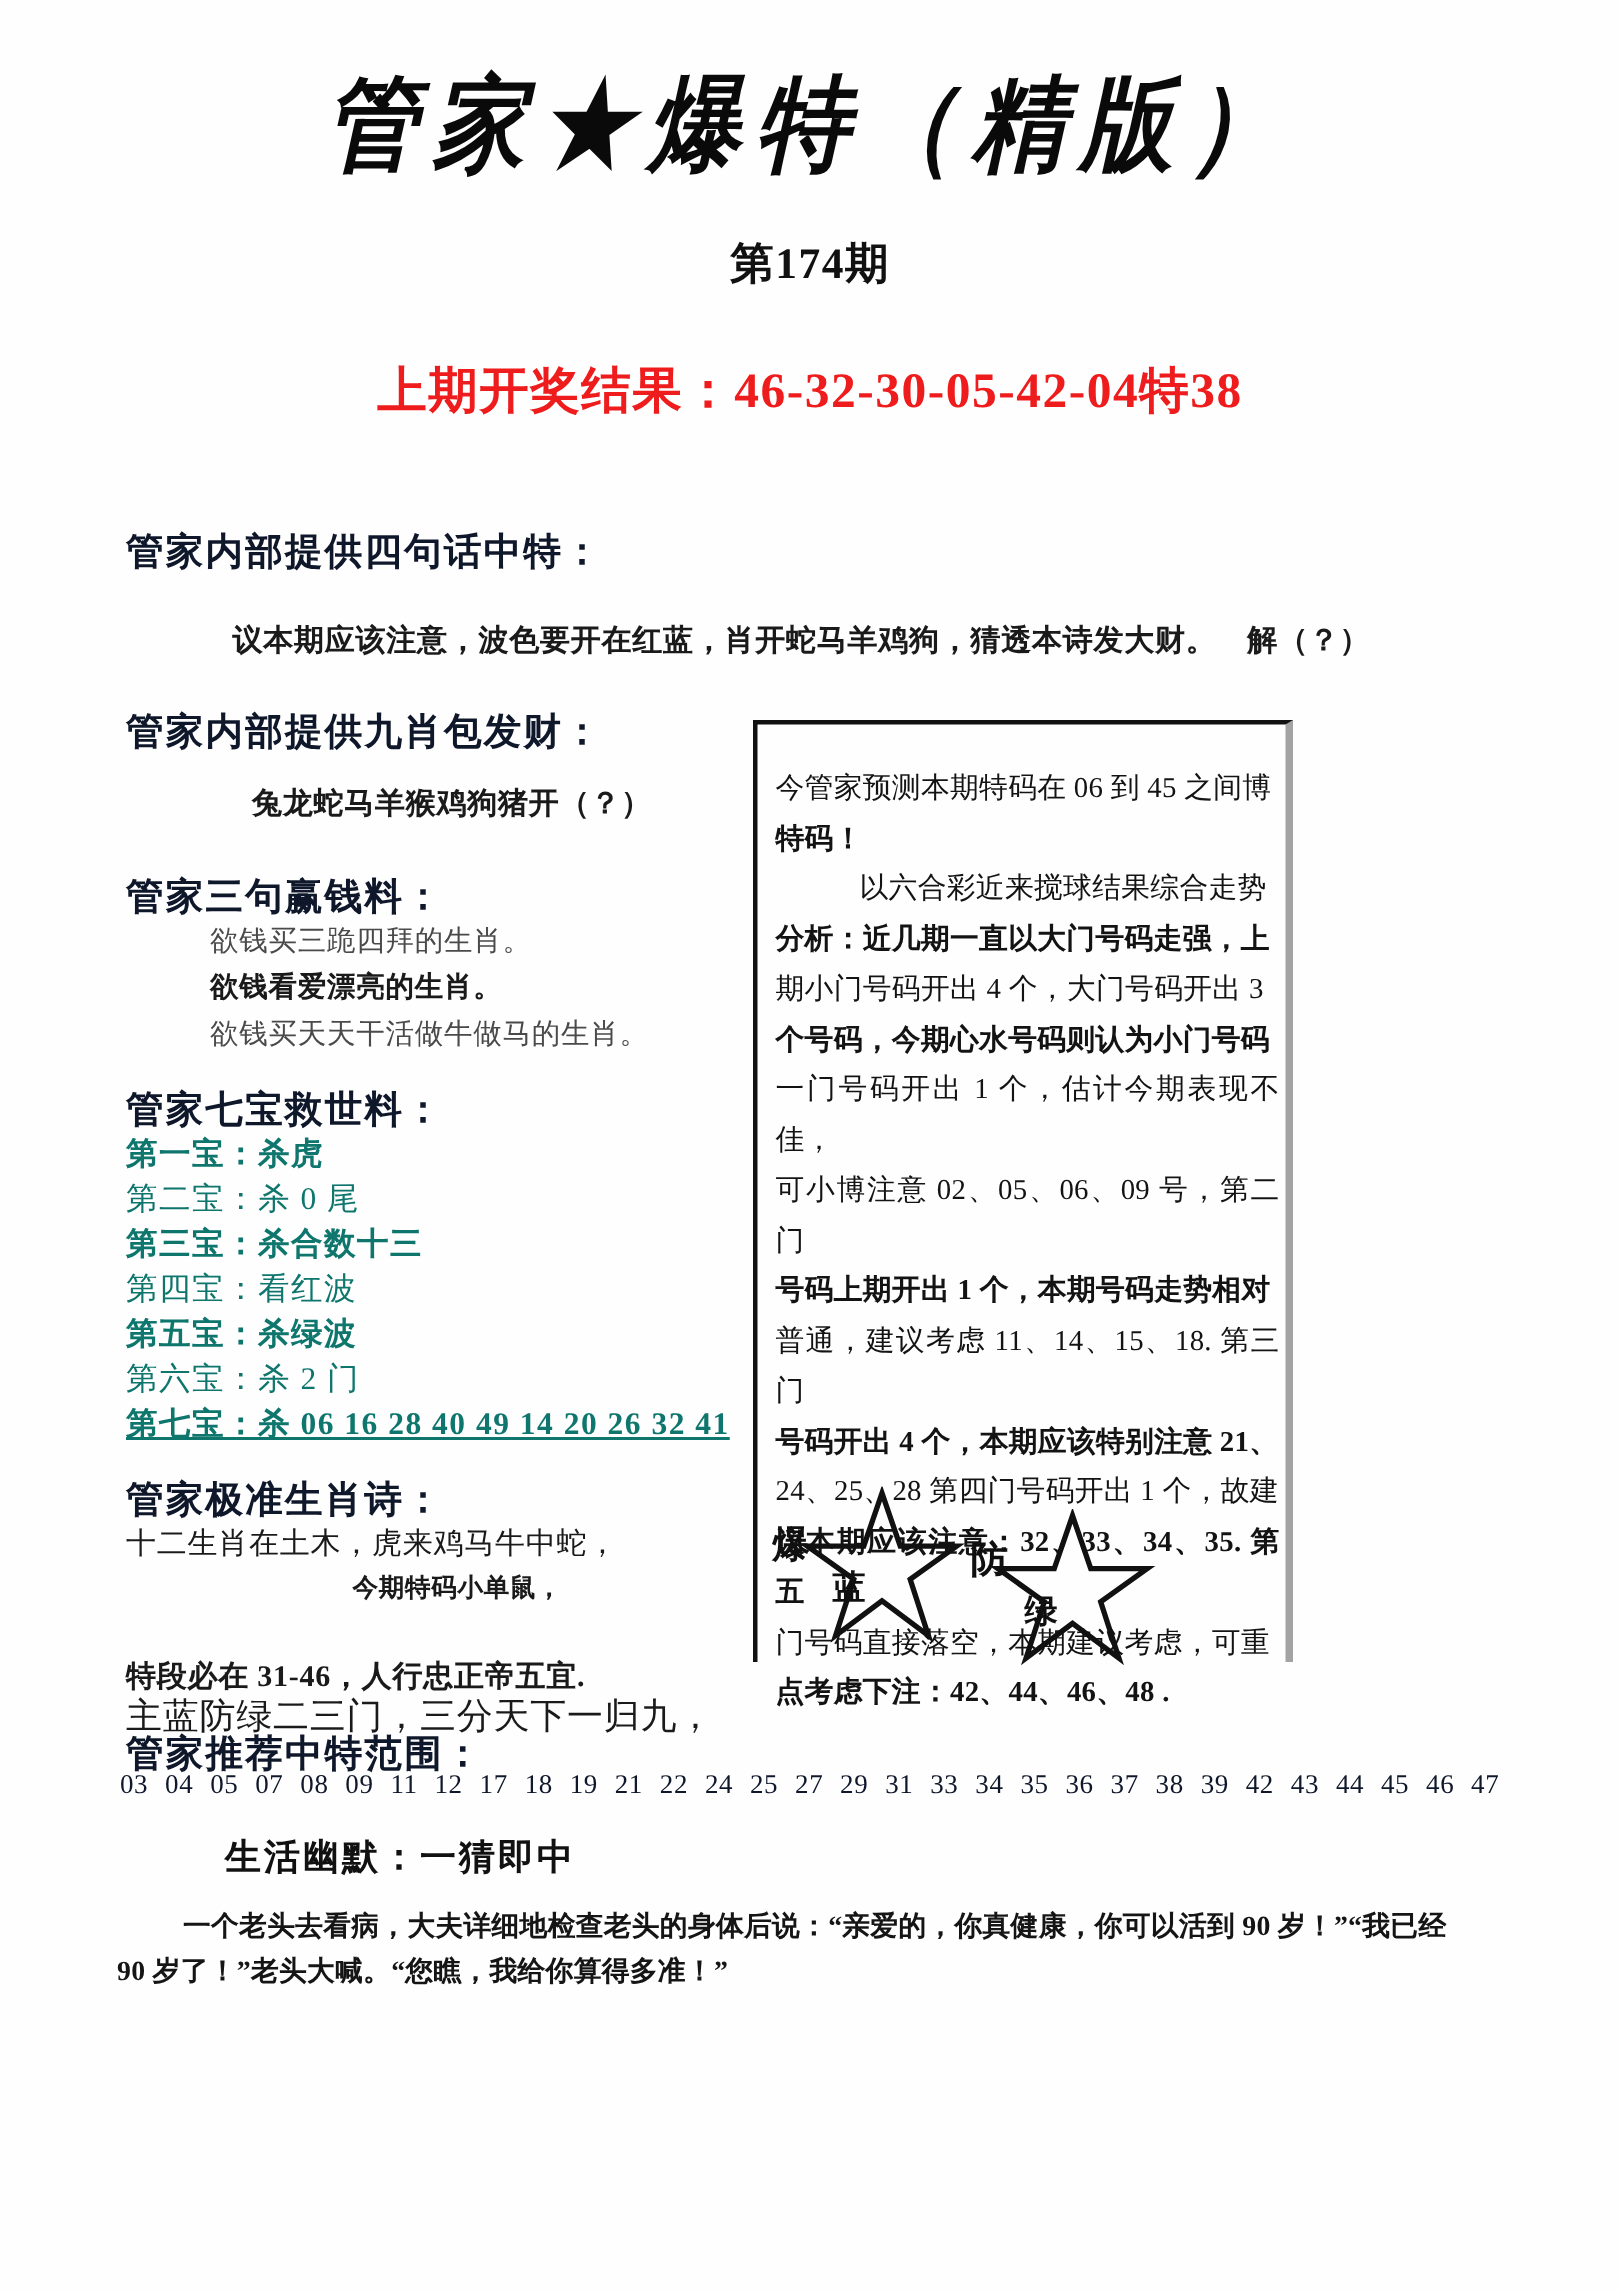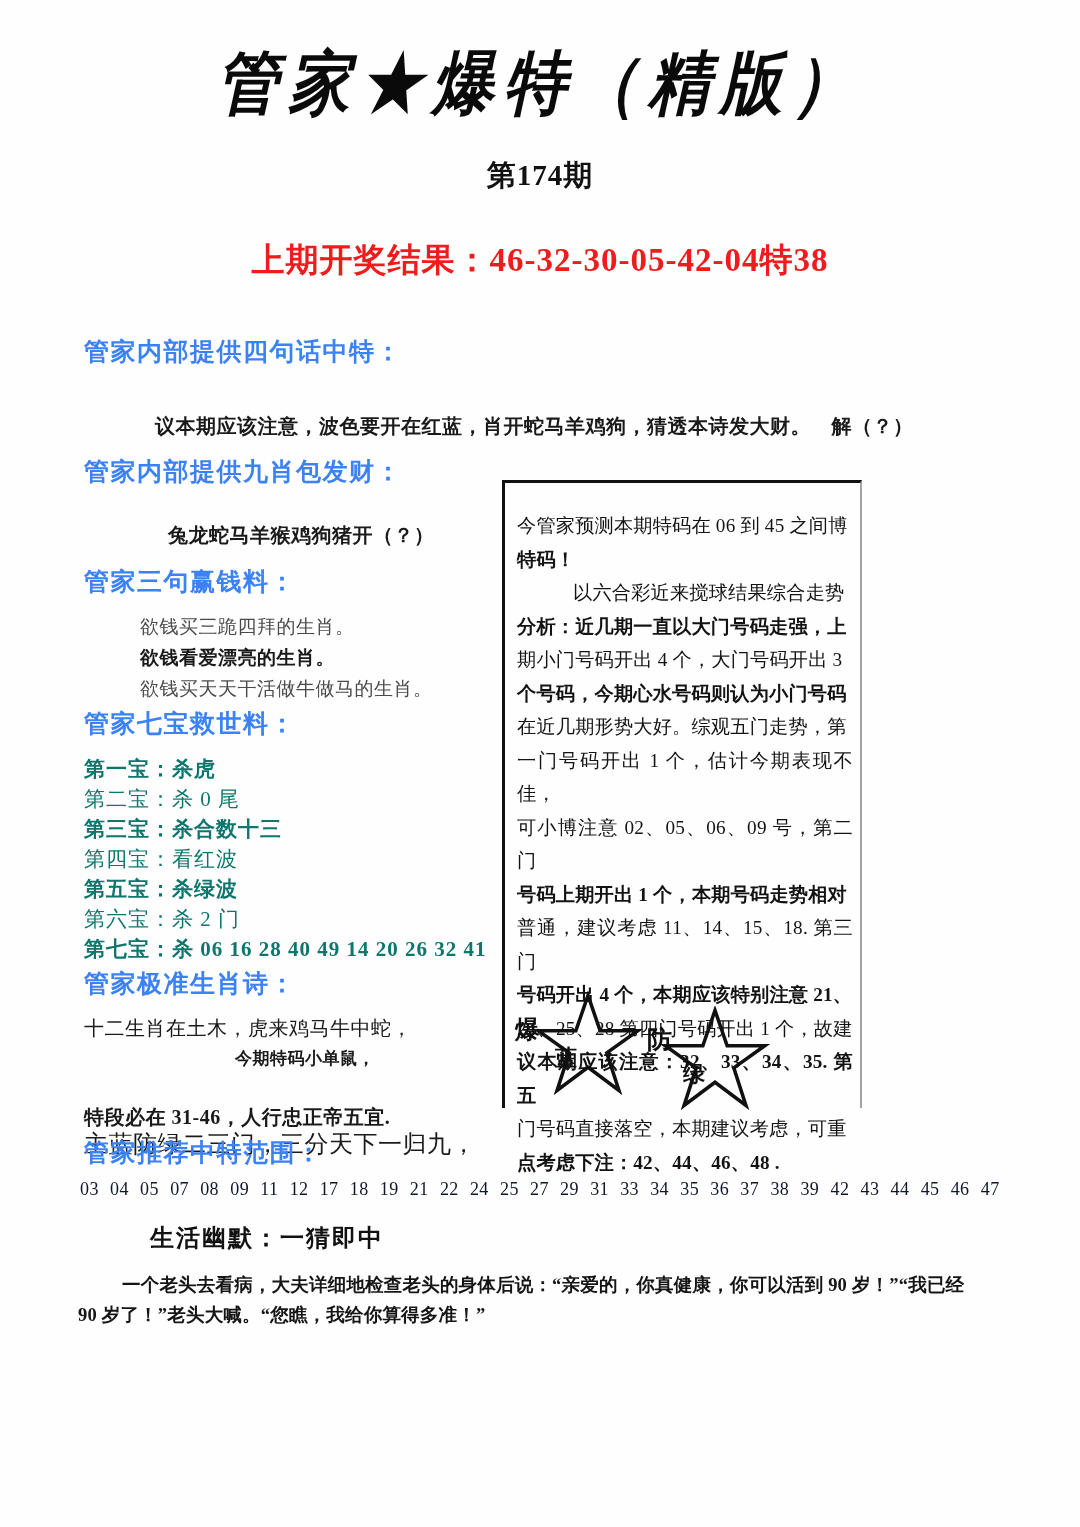--- a/index.html
+++ b/index.html
@@ -58,22 +58,23 @@
     letter-spacing: 1px;
     white-space: nowrap;
   }
 
   
   .sec-head {
     position: absolute;
     font-size: 25px;
     font-weight: bold;
     letter-spacing: 1.5px;
-    color: #3b82f6;
-    white-space: nowrap;
+    color: #0f172a;
+    white-space: nowrap;
+    margin-top: 16px;
   }
   .body-line {
     position: absolute;
     font-size: 19px;
     letter-spacing: 0.5px;
     color: #1a1a1a;
     white-space: nowrap;
   }
   .bold { font-weight: bold; }
   .faded { color: #4a4a4a; }
@@ -129,21 +130,21 @@
 
   
   .panel {
     position: absolute;
     left: 502px;
     top: 480px;
     width: 360px;
     height: 628px;
     border-left: 3px solid #111;
     border-top: 3px solid #111;
-    border-right: 2px solid #a3a3a3;
+    border-right: 5px solid #a3a3a3;
     border-bottom: none;
     box-sizing: border-box;
     background: #fefefe;
     padding-left: 48px;
   }
   .panel-text {
     position: absolute;
     left: 12px;
     top: 26px;
     width: 336px;
@@ -212,21 +213,21 @@
   </div>
   <div class="treasure" style="top:845px;">
     <span>第四宝：</span><span>看红波</span>
   </div>
   <div class="treasure b" style="top:875px;">
     <span>第五宝：</span><span>杀绿波</span>
   </div>
   <div class="treasure" style="top:905px;">
     <span>第六宝：</span><span>杀 2 门</span>
   </div>
-  <div class="treasure b" style="top:935px;">
+  <div class="treasure b" style="top:935px;text-decoration:underline;">
     <span>第七宝：</span><span>杀 06  16  28  40  49  14  20  26  32  41</span>
   </div>
 
   <div class="sec-head" style="left:84px; top:967px;">管家极准生肖诗：</div>
   <div class="body-line" style="left:84px; top:1015px; font-size:20px;">十二生肖在土木，虎来鸡马牛中蛇，</div>
   <div class="body-line bold" style="left:235px; top:1047px; font-size:17px;">今期特码小单鼠，</div>
   <div class="body-line" style="left:84px; top:1128px; font-size:24px;">主蓝防绿二三门，三分天下一归九，</div>
   <div class="body-line bold" style="left:84px; top:1104px; font-size:20px;">特段必在 31-46，人行忠正帝五宜.</div>
 
   <div class="sec-head" style="left:84px; top:1136px;">管家推荐中特范围：</div>
@@ -268,21 +269,20 @@
   <div class="humor-body">一个老头去看病，大夫详细地检查老头的身体后说：“亲爱的，你真健康，你可以活到 90 岁！”“我已经 90 岁了！”老头大喊。“您瞧，我给你算得多准！”</div>
 
   <div class="panel">
     <div class="panel-text">
       <p><span>今管家预测本期特码在 06 到 45 之间博</span></p>
       <p class="lead">特码！</p>
       <p class="indent">以六合彩近来搅球结果综合走势</p>
       <p class="lead">分析：近几期一直以大门号码走强，上</p>
       <p>期小门号码开出 4 个，大门号码开出 3</p>
       <p class="lead">个号码，今期心水号码则认为小门号码</p>
-      <p>在近几期形势大好。综观五门走势，第</p>
       <p>一门号码开出 1 个，估计今期表现不佳，</p>
       <p>可小博注意 02、05、06、09 号，第二门</p>
       <p class="lead">号码上期开出 1 个，本期号码走势相对</p>
       <p>普通，建议考虑 11、14、15、18. 第三门</p>
       <p class="lead">号码开出 4 个，本期应该特别注意 21、</p>
       <p>24、25、28 第四门号码开出 1 个，故建</p>
       <p class="lead">议本期应该注意：32、33、34、35. 第五</p>
       <p>门号码直接落空，本期建议考虑，可重</p>
       <p class="lead">点考虑下注：42、44、46、48 .</p>
     </div>

